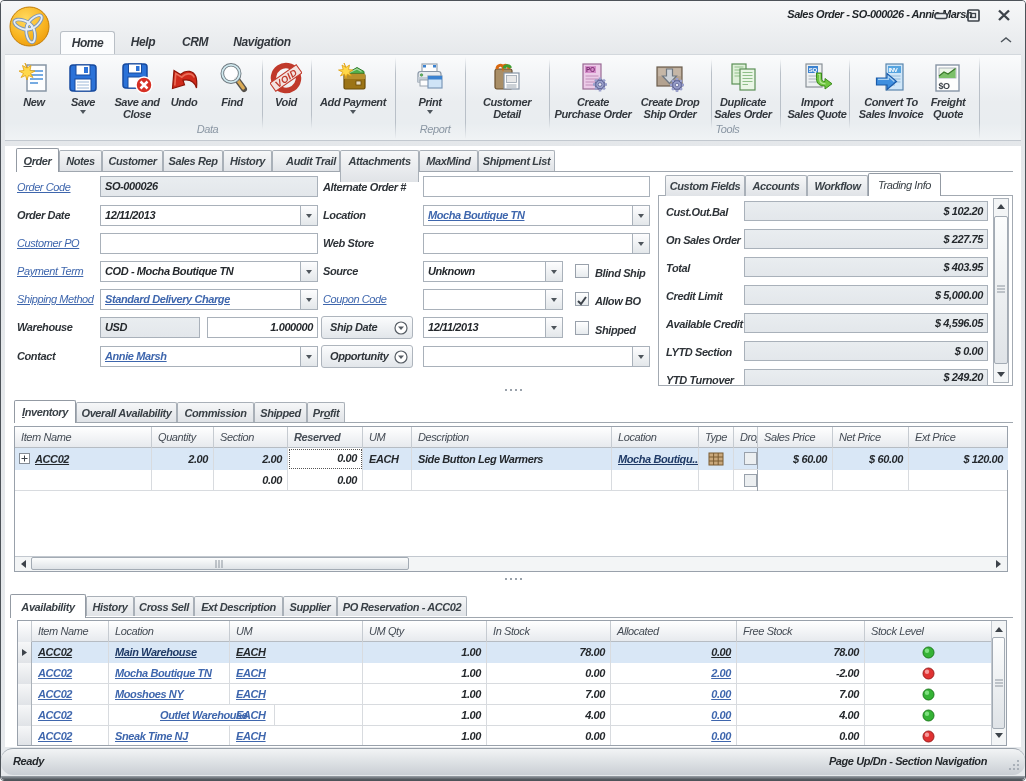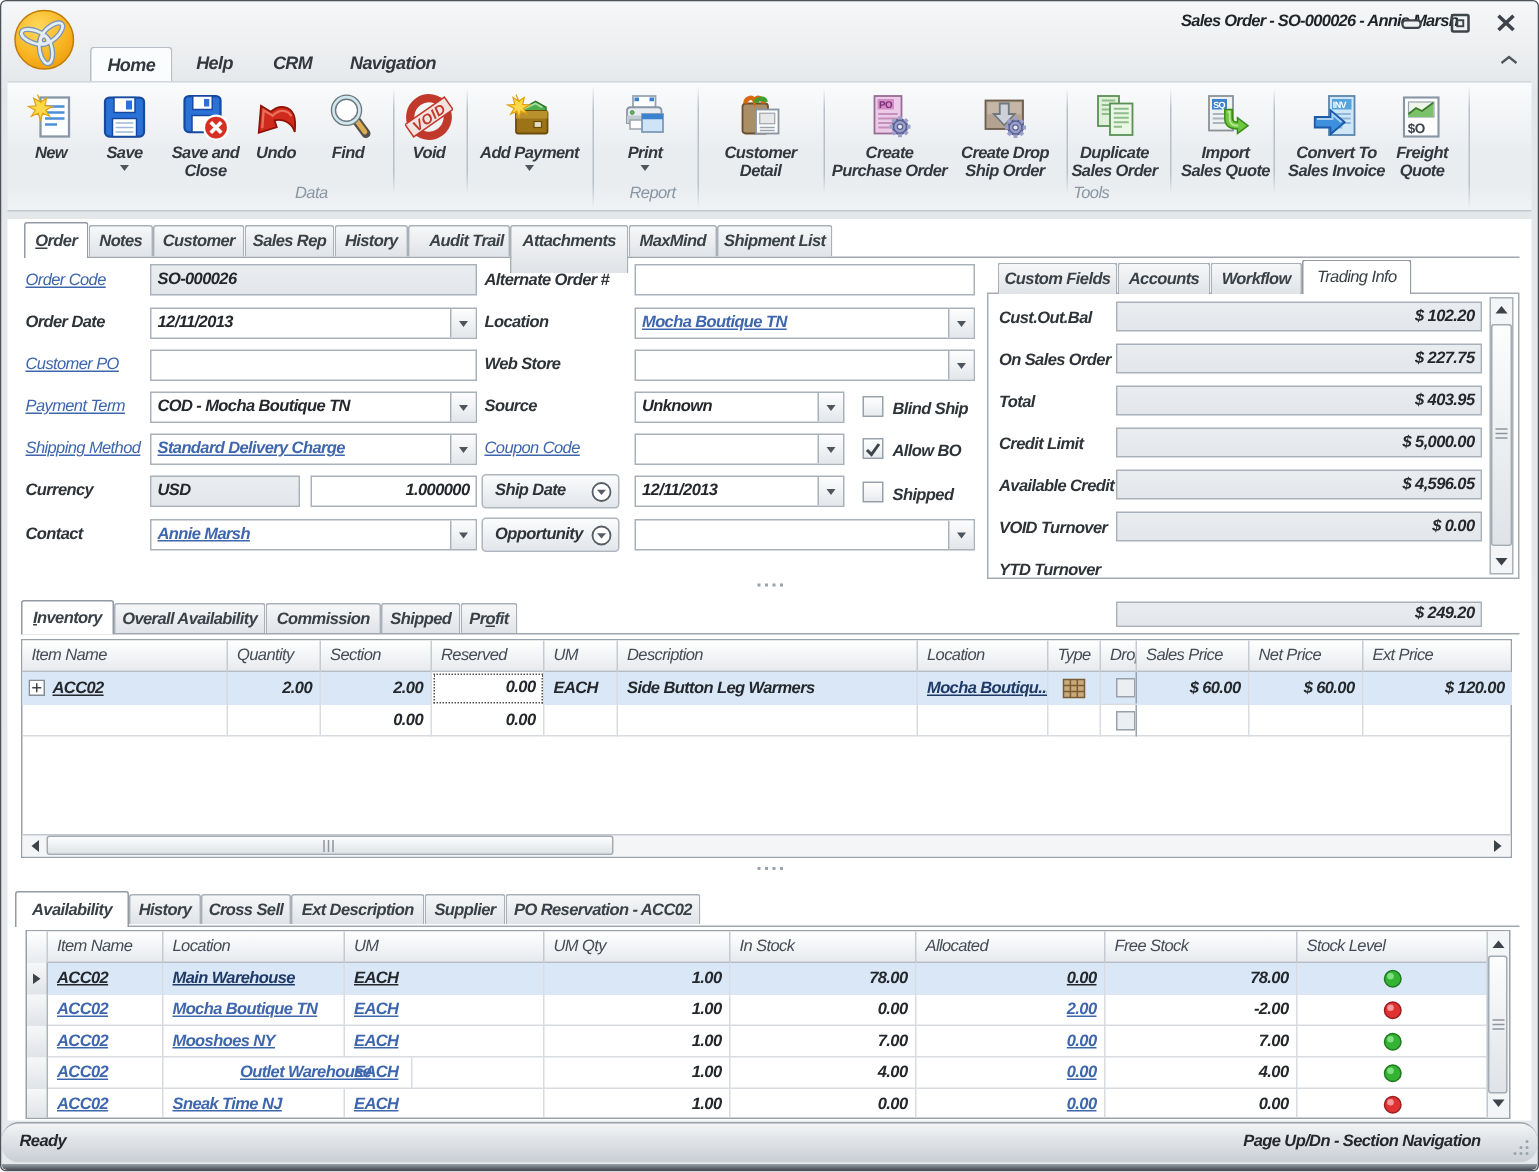--- a/index.html
+++ b/index.html
@@ -321,21 +321,21 @@
 <div class="stab" style="left:419px;top:150px;width:59px;height:21px;line-height:21px;">MaxMind</div>
 <div class="stab" style="left:478px;top:150px;width:77px;height:21px;line-height:21px;">Shipment List</div>
 
 <div id="form1">
 
   <div class="flink" style="left:17px;top:181px;">Order Code</div>
   <div class="flabel" style="left:17px;top:209px;">Order Date</div>
   <div class="flink" style="left:17px;top:237px;">Customer PO</div>
   <div class="flink" style="left:17px;top:265px;">Payment Term</div>
   <div class="flink" style="left:17px;top:293px;">Shipping Method</div>
-  <div class="flabel" style="left:17px;top:321px;">Currency</div>
+  <div class="flabel" style="left:17px;top:321px;">Warehouse</div>
   <div class="flabel" style="left:17px;top:350px;">Contact</div>
 
   <div class="fld ro" style="left:100px;top:176px;width:218px;">SO-000026</div>
   <div class="fld" style="left:100px;top:205px;width:218px;">12/11/2013<div class="dd"></div></div>
   <div class="fld" style="left:100px;top:233px;width:218px;"></div>
   <div class="fld" style="left:100px;top:261px;width:218px;">COD - Mocha Boutique TN<div class="dd"></div></div>
   <div class="fld" style="left:100px;top:289px;width:218px;"><span class="glink">Standard Delivery Charge</span><div class="dd"></div></div>
   <div class="fld ro" style="left:100px;top:317px;width:100px;">USD</div>
   <div class="fld num" style="left:207px;top:317px;width:111px;">1.000000</div>
   <div class="fld" style="left:100px;top:346px;width:218px;"><span class="glink">Annie Marsh</span><div class="dd"></div></div>
@@ -383,29 +383,29 @@
   <div class="abs" style="left:658px;top:195px;width:355px;height:191px;border:1px solid #a3aab2;background:#fff;"></div>
   <div class="stab" style="left:665px;top:175px;width:80px;height:21px;line-height:21px;">Custom Fields</div>
   <div class="stab" style="left:745px;top:175px;width:62px;height:21px;line-height:21px;">Accounts</div>
   <div class="stab" style="left:807px;top:175px;width:61px;height:21px;line-height:21px;">Workflow</div>
   <div class="stab active" style="left:868px;top:173px;width:73px;height:23px;line-height:23px;font-weight:normal;">Trading Info</div>
   <div class="flabel" style="left:666px;top:206px;">Cust.Out.Bal</div>
   <div class="flabel" style="left:666px;top:234px;">On Sales Order</div>
   <div class="flabel" style="left:666px;top:262px;">Total</div>
   <div class="flabel" style="left:666px;top:290px;">Credit Limit</div>
   <div class="flabel" style="left:666px;top:318px;">Available Credit</div>
-  <div class="flabel" style="left:666px;top:346px;">VOID Turnover</div>
+  <div class="flabel" style="left:666px;top:346px;">LYTD Section</div>
   <div class="flabel" style="left:666px;top:374px;">YTD Turnover</div>
   <div class="fld ro num" style="left:744px;top:201px;width:244px;height:20px;">$ 102.20</div>
   <div class="fld ro num" style="left:744px;top:229px;width:244px;height:20px;">$ 227.75</div>
   <div class="fld ro num" style="left:744px;top:257px;width:244px;height:20px;">$ 403.95</div>
   <div class="fld ro num" style="left:744px;top:285px;width:244px;height:20px;">$ 5,000.00</div>
   <div class="fld ro num" style="left:744px;top:313px;width:244px;height:20px;">$ 4,596.05</div>
   <div class="fld ro num" style="left:744px;top:341px;width:244px;height:20px;">$ 0.00</div>
-  <div class="fld ro num" style="left:744px;top:369px;width:244px;height:17px;line-height:15px;margin-top:32px;">$ 249.20</div>
+  <div class="fld ro num" style="left:744px;top:369px;width:244px;height:17px;line-height:15px;">$ 249.20</div>
 
   <div class="sbar" style="left:993px;top:198px;width:16px;height:185px;"></div>
   <div class="sarrow" style="left:997px;top:204px;border-left:4px solid transparent;border-right:4px solid transparent;border-bottom:5px solid #3d434a;"></div>
   <div class="sarrow" style="left:997px;top:372px;border-left:4px solid transparent;border-right:4px solid transparent;border-top:5px solid #3d434a;"></div>
   <div class="sthumb" style="left:994px;top:216px;width:14px;height:148px;"></div>
   <svg class="abs" style="left:996px;top:284px" width="10" height="10" viewBox="0 0 10 10">
       <path d="M1 2 H9 M1 5 H9 M1 8 H9" stroke="#8d959e" stroke-width="1"></path>
     </svg>
 </div>
 
@@ -417,21 +417,21 @@
 <div class="stab" style="left:177px;top:402px;width:77px;height:20px;line-height:20px;">Commission</div>
 <div class="stab" style="left:254px;top:402px;width:53px;height:20px;line-height:20px;">Shipped</div>
 <div class="stab" style="left:307px;top:402px;width:38px;height:20px;line-height:20px;">Pr<span style="text-decoration:underline">o</span>fit</div>
 
 <div id="grid1">
 <div class="grid" style="left:14px;top:426px;width:994px;height:146px;">
   <div class="ghead">
     <div class="gh" style="left:0;width:137px;">Item Name</div>
     <div class="gh" style="left:137px;width:62px;">Quantity</div>
     <div class="gh" style="left:199px;width:74px;">Section</div>
-    <div class="gh" style="left:273px;width:75px;">Reserved</div>
+    <div class="gh" style="left:273px;width:75px;font-weight:bold;">Reserved</div>
     <div class="gh" style="left:348px;width:49px;">UM</div>
     <div class="gh" style="left:397px;width:200px;">Description</div>
     <div class="gh" style="left:597px;width:87px;">Location</div>
     <div class="gh" style="left:684px;width:35px;">Type</div>
     <div class="gh" style="left:719px;width:24px;">Drop</div>
     <div class="gh" style="left:743px;width:75px;">Sales Price</div>
     <div class="gh" style="left:818px;width:76px;">Net Price</div>
     <div class="gh" style="left:894px;width:99px;border-right:none;">Ext Price</div>
   </div>
   <div class="grow sel" style="top:21px;height:22px;">

